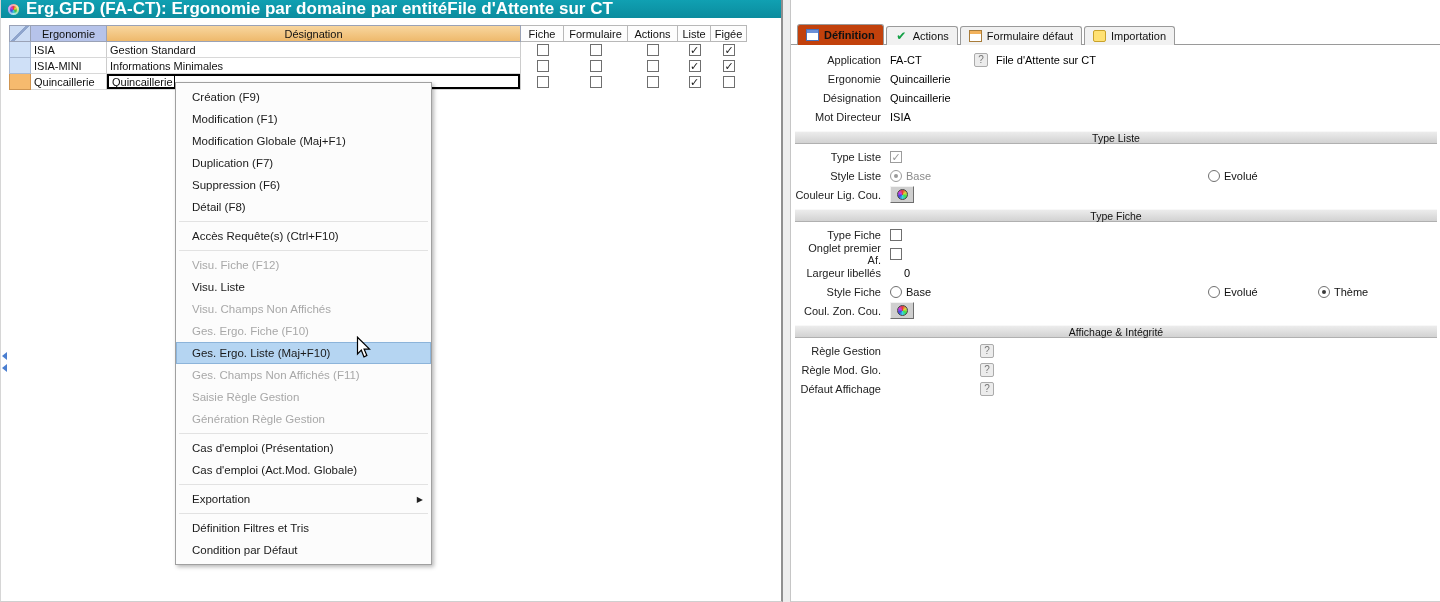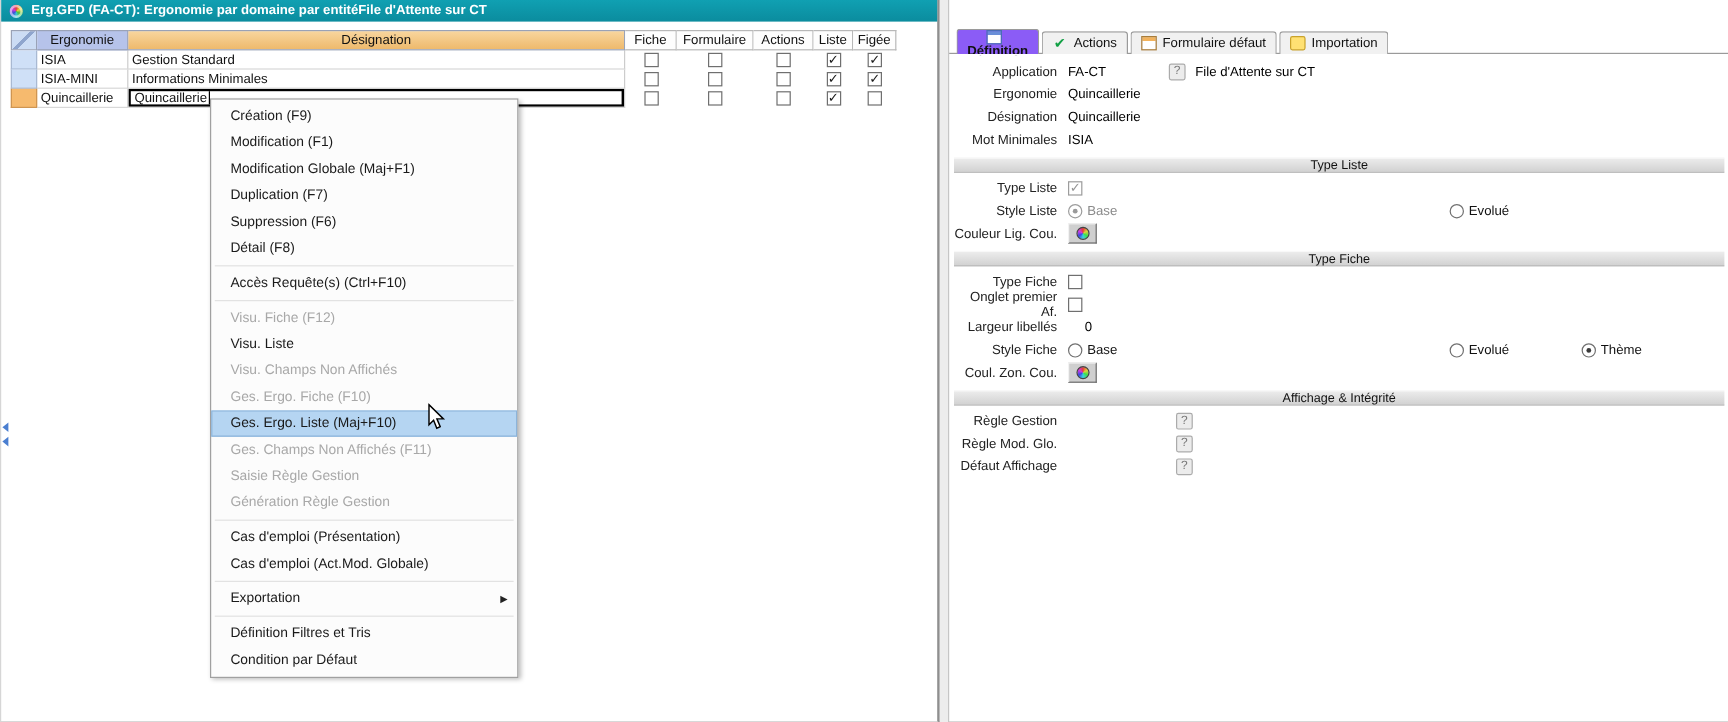--- a/index.html
+++ b/index.html
@@ -14,21 +14,21 @@
 
   
   .left-window {
     position:absolute; left:0; top:0; width:783px; height:602px;
     background:#fff; border-left:1px solid #d6d6d6; border-right:2px solid #8f8f8f;
     border-bottom:1px solid #cfcfcf;
   }
   .titlebar {
     height:18px; background:linear-gradient(180deg,#10a0b2,#0b8c9e);
     display:flex; align-items:center; gap:7px; padding-left:7px;
-    color:#fff; font-weight:bold; font-size:11px; white-space:nowrap; overflow:hidden;
+    color:#fff; font-weight:bold; font-size:17px; white-space:nowrap; overflow:hidden;
   }
   .app-icon {
     width:11px; height:11px; border-radius:50%; flex:none;
     background:conic-gradient(#e43f3f,#e8d23a,#43c03c,#3cc5d6,#3a51d8,#c93ad8,#e43f3f);
     box-shadow:inset 0 0 0 2px rgba(255,255,255,.55);
   }
 
   
   .table { position:absolute; left:8px; top:25px; font-size:11px; }
   .thead { display:flex; height:17px; }
@@ -88,21 +88,21 @@
     position:absolute; left:790px; top:0; width:650px; height:602px;
     background:#fff; border-left:1px solid #c6c6c6; border-bottom:1px solid #cfcfcf;
   }
   .tabline { position:absolute; left:0; right:0; top:44px; height:1px; background:#9a9a9a; }
   .tabbar { position:absolute; left:6px; top:24px; height:21px; display:flex; align-items:flex-end; z-index:2; }
   .tab {
     height:19px; display:flex; align-items:center; padding:0 8px;
     border:1px solid #9a9a9a; border-bottom:none; border-radius:3px 3px 0 0;
     background:#f1f1f1; margin-right:2px; position:relative; white-space:nowrap;
   }
-  .tab.active { height:21px; background:#8b5cf6; font-weight:bold; z-index:3;flex-direction:column; }
+  .tab.active { height:21px; background:#c2410c; font-weight:bold; z-index:3; }
   .tab.active::after { content:""; position:absolute; left:0; right:0; bottom:-1px; height:1px; background:#fff; }
   .ticon { width:13px; height:12px; display:inline-flex; align-items:center; justify-content:center; margin-right:5px; flex:none; }
   .definition-icon { border:1px solid #4a6fb5; background:linear-gradient(180deg,#6a8fd8 3px,#fff 3px); }
   .actions-check-icon { border:none; color:#12a045; font-weight:bold; font-size:12px; line-height:12px; }
   .form-icon { border:1px solid #a87c3a; background:linear-gradient(180deg,#f2b25c 3px,#fff 3px); }
   .comment-icon { background:#ffe173; border:1px solid #c9a22b; border-radius:2px; }
 
   .panel-body { position:absolute; left:4px; right:3px; top:45px; bottom:0; padding-top:5px; }
   .frow { height:19px; display:flex; align-items:center; }
   .flabel { width:86px; text-align:right; color:#222; flex:none; }
@@ -299,21 +299,21 @@
           <span class="fval" style="margin-left:0px">Quincaillerie</span>
         </span>
       </div>
       <div class="frow">
         <span class="flabel">Désignation</span>
         <span class="fcontent">
           <span class="fval" style="margin-left:0px">Quincaillerie</span>
         </span>
       </div>
       <div class="frow">
-        <span class="flabel">Mot Minimales</span>
+        <span class="flabel">Mot Directeur</span>
         <span class="fcontent">
           <span class="fval" style="margin-left:0px">ISIA</span>
         </span>
       </div>
       <div class="psection">Type Liste</div>
       <div class="frow">
         <span class="flabel">Type Liste</span>
         <span class="fcontent">
           <span class="cb dis">✓</span>
         </span>

